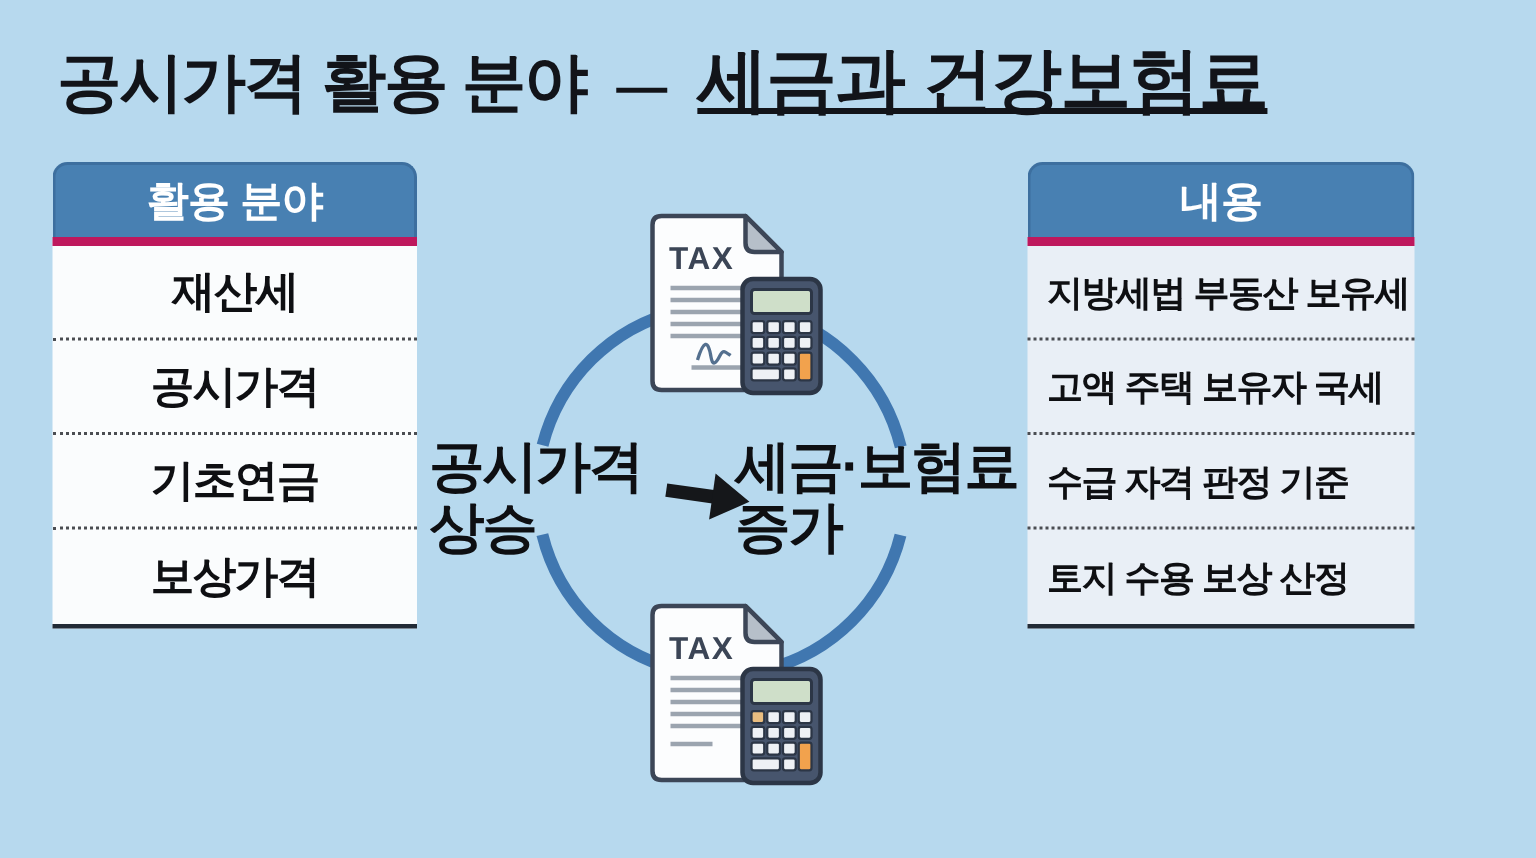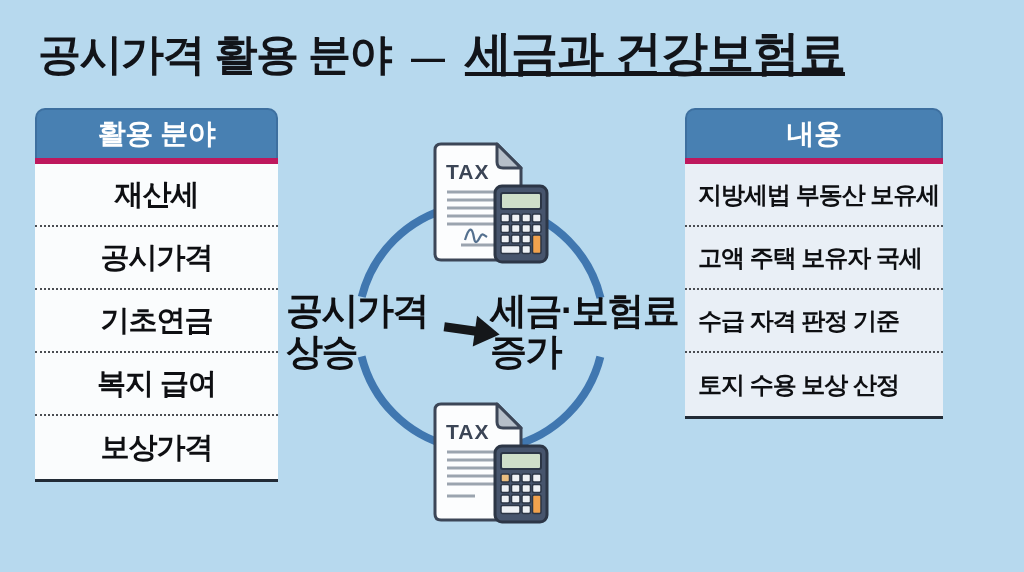--- a/index.html
+++ b/index.html
@@ -93,21 +93,20 @@
     <polygon points="475,315 475,346 500,330.5" fill="#15171a"></polygon>
   </g>
 </svg>
 
 <div class="ptable ptable-left">
   <div class="ptable-header">활용 분야</div>
   <div class="ptable-body">
     <div class="trow">재산세</div>
     <div class="trow">공시가격</div>
     <div class="trow">기초연금</div>
-    <div class="trow">복지 급여</div>
     <div class="trow">보상가격</div>
   </div>
 </div>
 
 <div class="ptable ptable-right">
   <div class="ptable-header">내용</div>
   <div class="ptable-body">
     <div class="trow">지방세법 부동산 보유세</div>
     <div class="trow">고액 주택 보유자 국세</div>
     <div class="trow">수급 자격 판정 기준</div>

